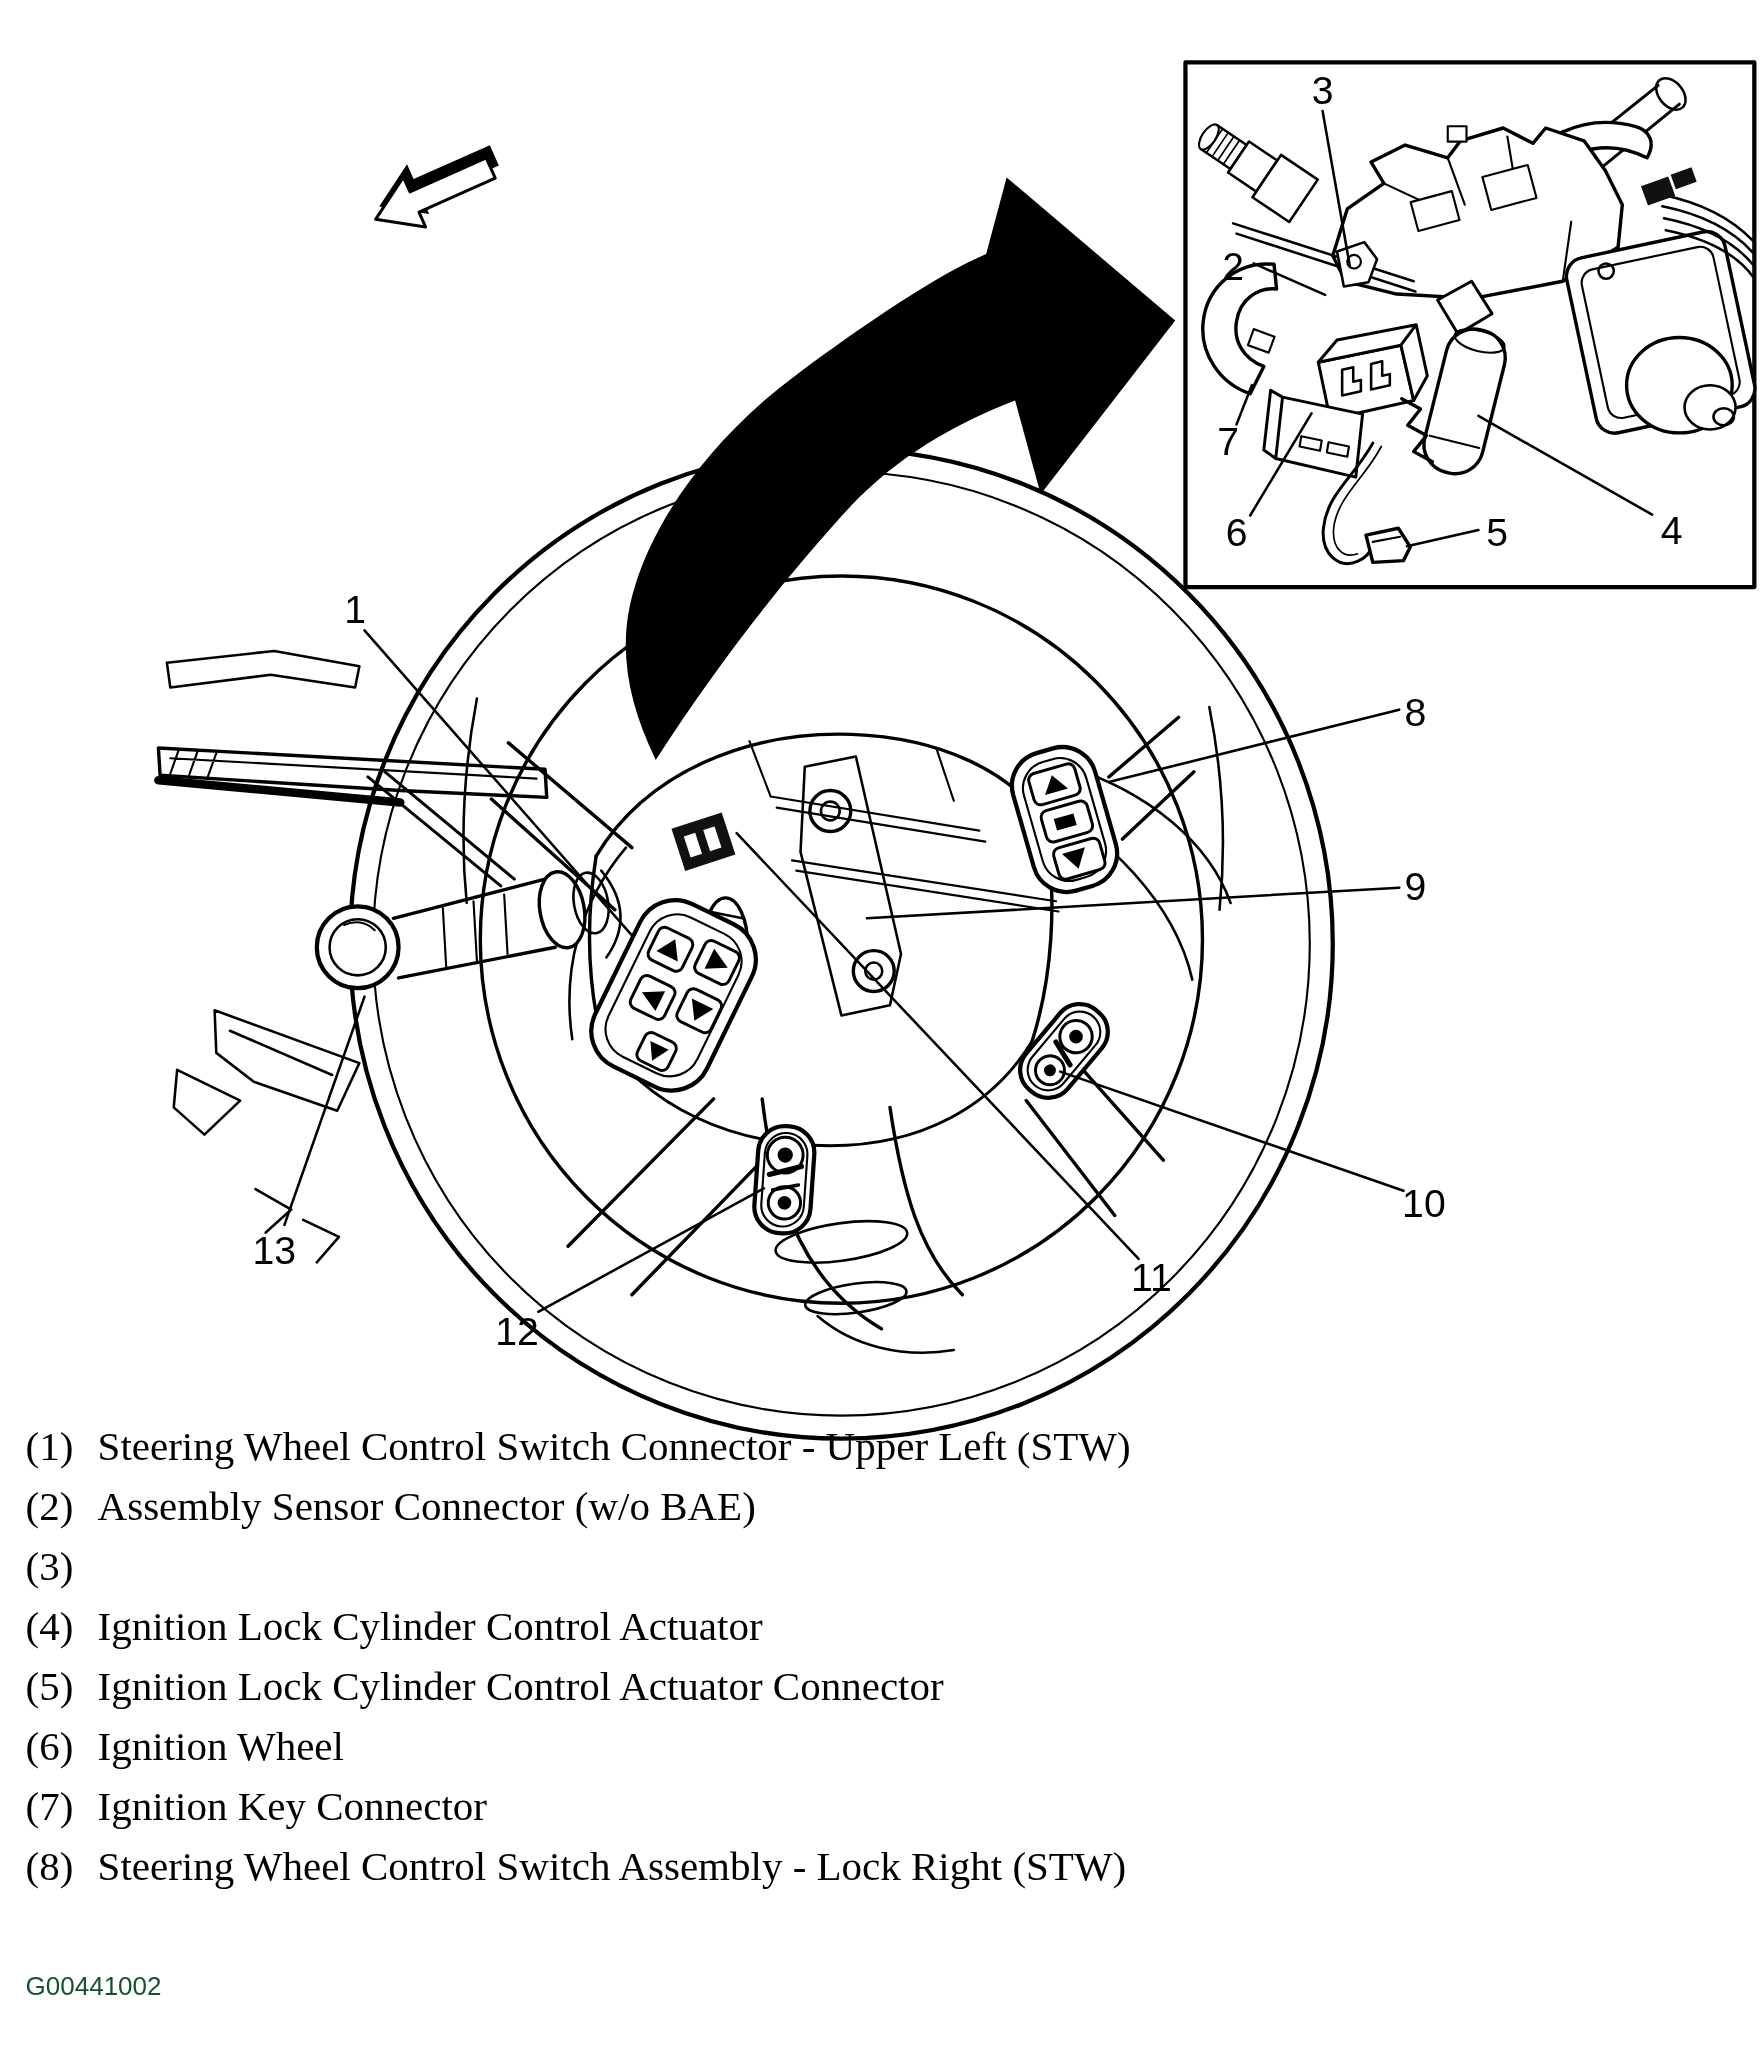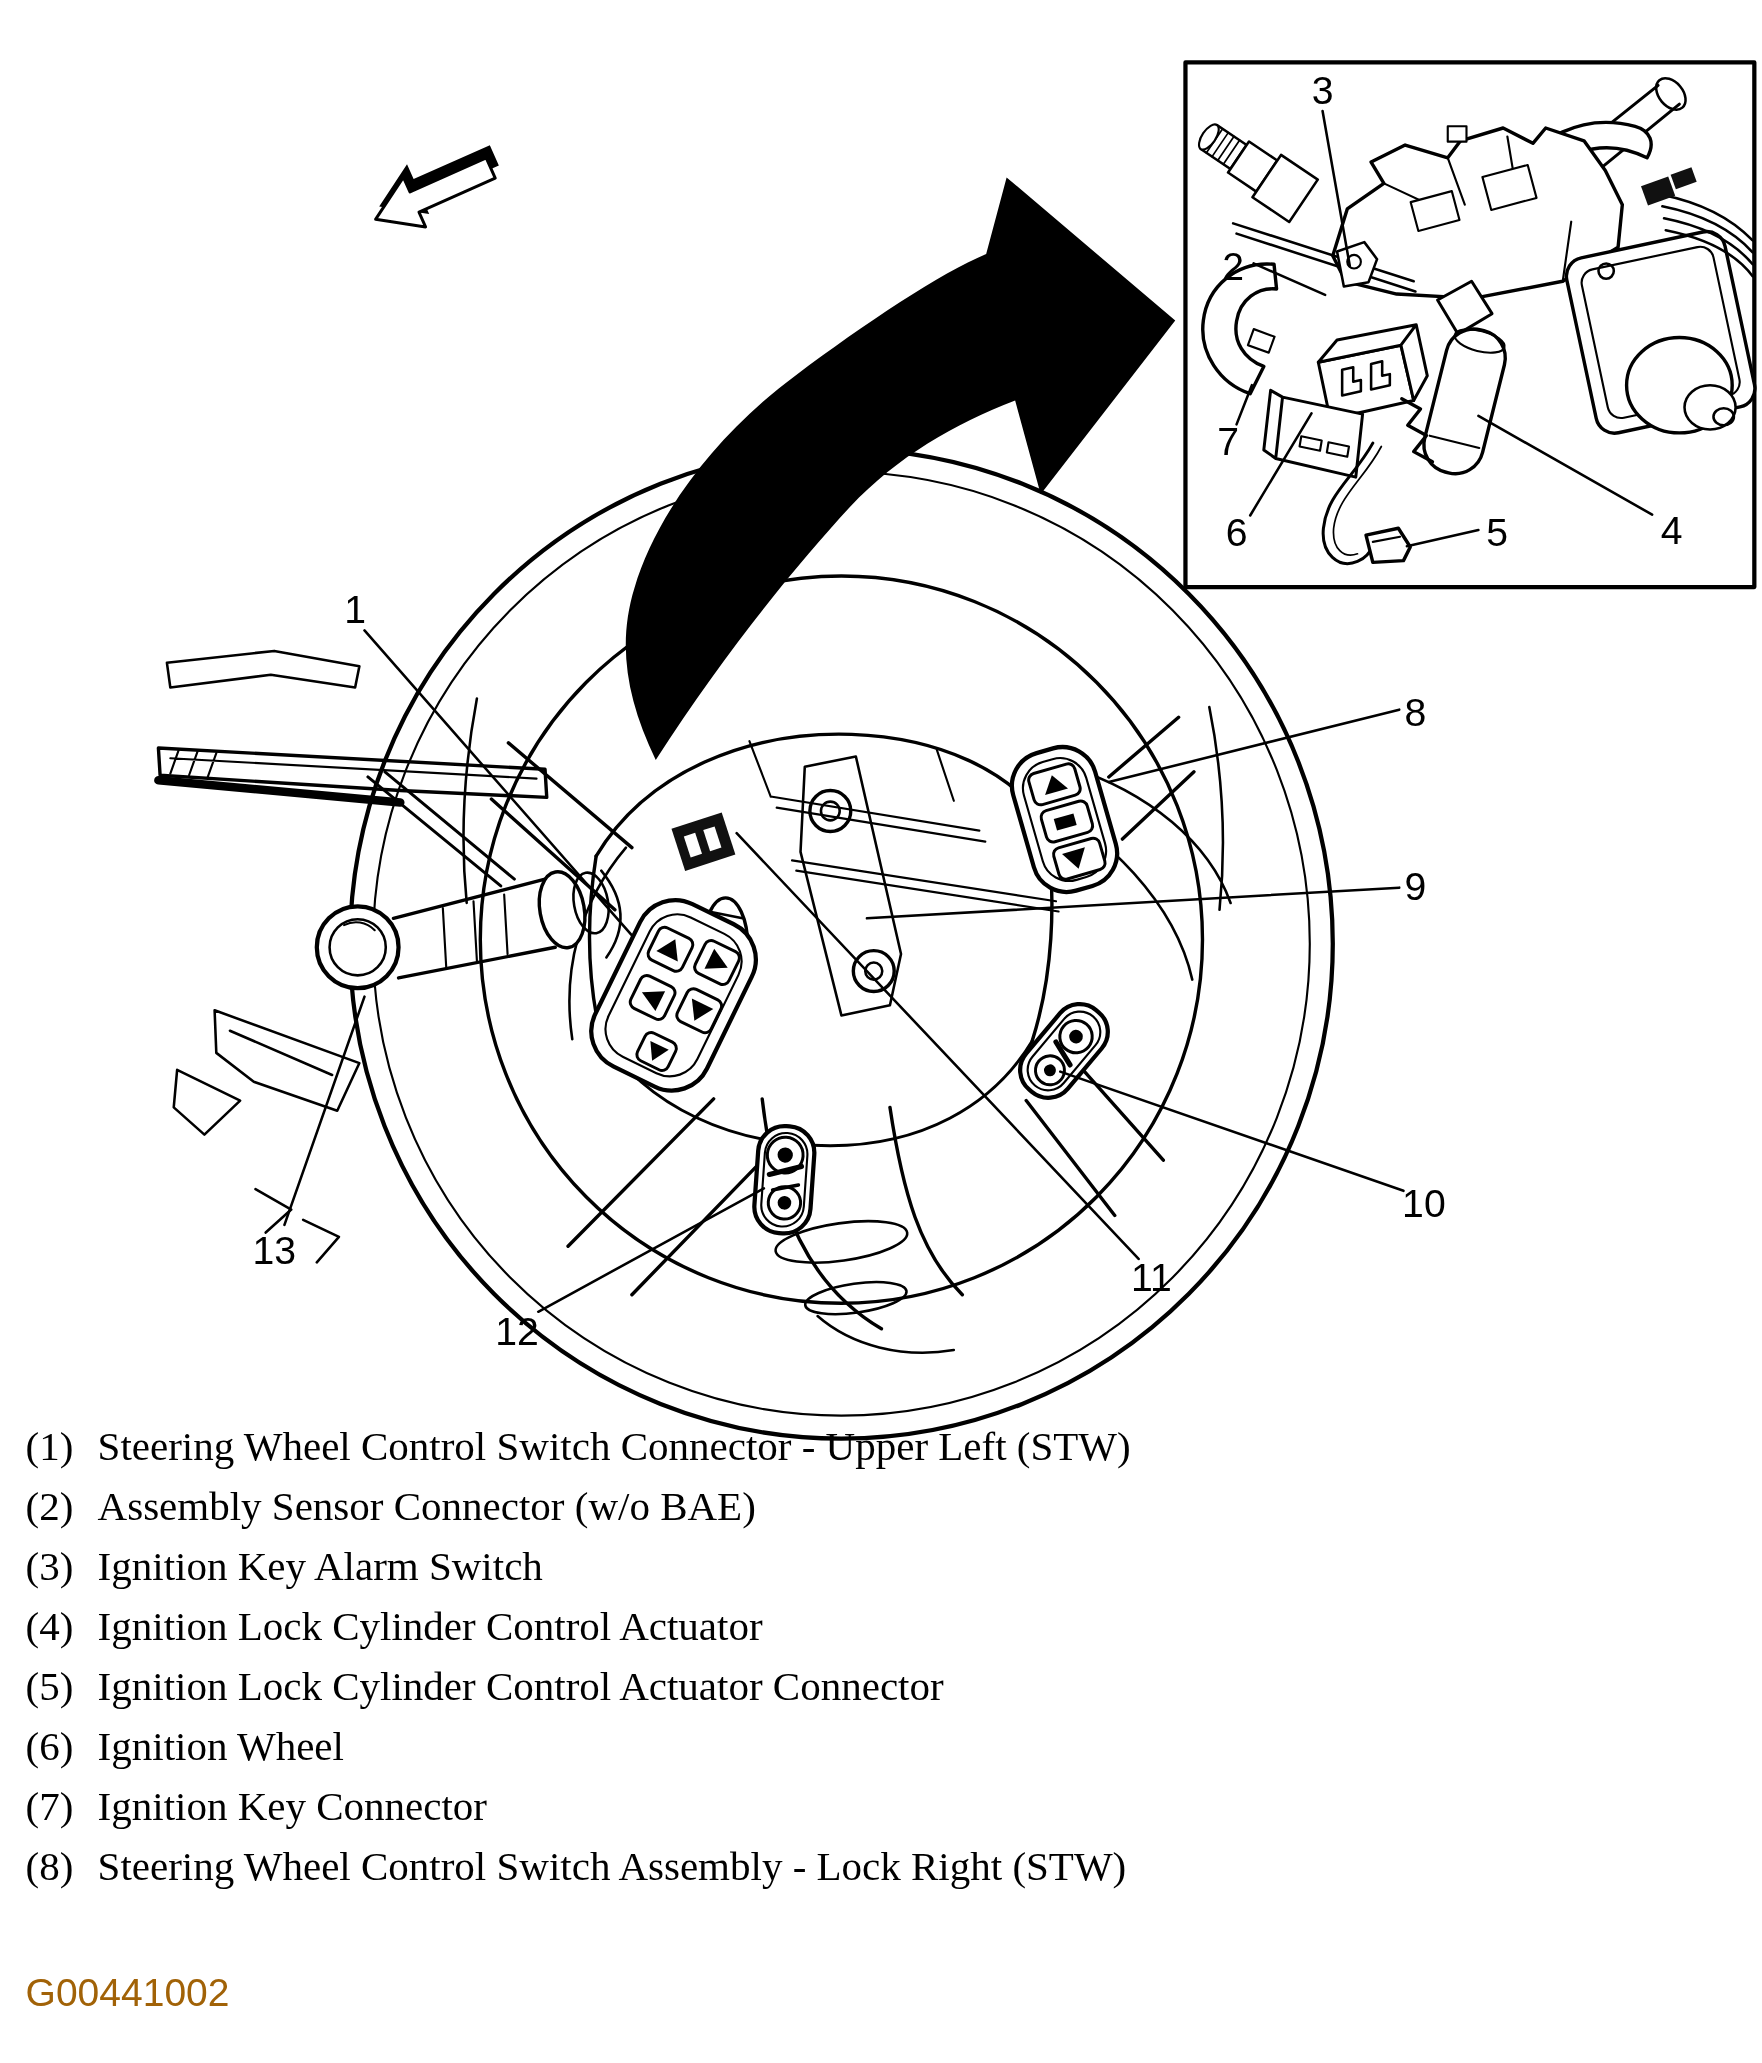--- a/index.html
+++ b/index.html
@@ -4,22 +4,22 @@
 <style>
   html,body{margin:0;padding:0;background:#fff;}
   .stage{position:relative;width:1762px;height:2064px;background:#fff;overflow:hidden;
          font-family:"Liberation Serif", serif;}
   svg{position:absolute;left:0;top:0;}
   svg *{vector-effect:none;}
   .callout{font-family:"Liberation Sans", sans-serif;font-size:46px;fill:#000;}
   .legend{position:absolute;left:25.6px;top:1416px;color:#000;font-size:41px;line-height:60px;}
   .legend-row{display:flex;}
   .legend-num{display:inline-block;min-width:72px;}
-  .figcode{position:absolute;left:25.6px;top:1971px;color:#a16207;
-           font-family:"Liberation Sans", sans-serif;font-size:39px;}
+  .figcode{position:absolute;left:25.6px;top:1971px;color:#14532d;
+           font-family:"Liberation Sans", sans-serif;font-size:26px;}
 </style>
 </head>
 <body>
 
 <div class="stage">
 <svg width="1762" height="2064" viewBox="0 0 2069 2423">
   <g stroke="#000" fill="none" stroke-width="3" stroke-linecap="round" stroke-linejoin="round">
 
     <g>
       <path stroke-width="3" d="M196,778 L322,764 L422,782 L417,807 L318,792 L200,807 Z"></path>
@@ -252,21 +252,20 @@
     <div class="legend-row">
       <span class="legend-num">(1)</span>
       <span>Steering Wheel Control Switch Connector - Upper Left (STW)</span>
     </div>
     <div class="legend-row">
       <span class="legend-num">(2)</span>
       <span>Assembly Sensor Connector (w/o BAE)</span>
     </div>
     <div class="legend-row">
       <span class="legend-num">(3)</span>
-      <span>Ignition Key Alarm Switch</span>
     </div>
     <div class="legend-row">
       <span class="legend-num">(4)</span>
       <span>Ignition Lock Cylinder Control Actuator</span>
     </div>
     <div class="legend-row">
       <span class="legend-num">(5)</span>
       <span>Ignition Lock Cylinder Control Actuator Connector</span>
     </div>
     <div class="legend-row">

